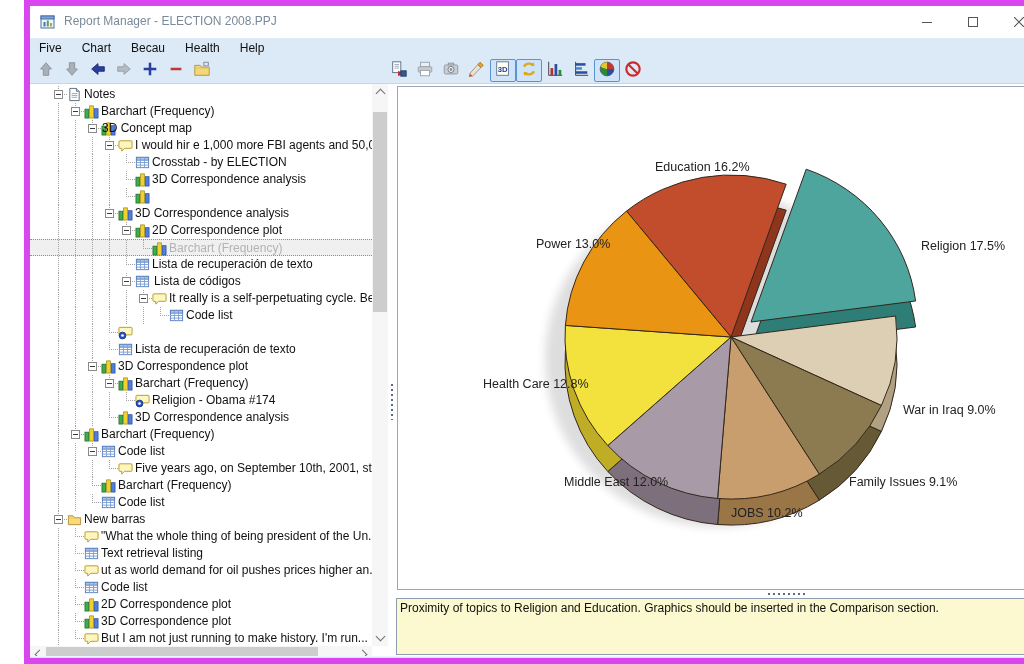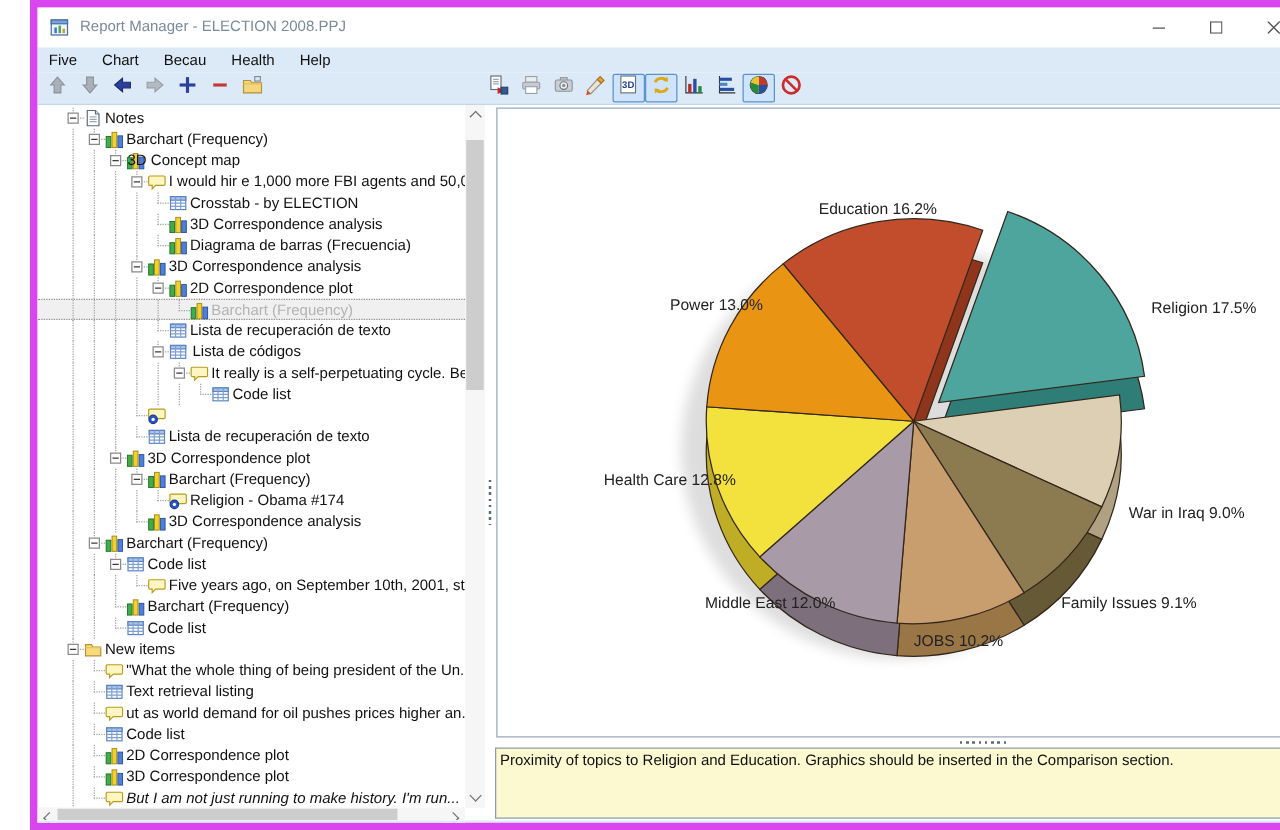--- a/index.html
+++ b/index.html
@@ -308,21 +308,20 @@
         <span class="guide" style="left:45px"></span>
         <span class="guide" style="left:62px"></span>
         <span class="guide" style="left:79px"></span>
         <span class="stub" style="left:96px"></span>
         <span class="hconn" style="left:96px"></span>
         <span class="ticon" style="left:105px"><svg viewBox="0 0 16 16">
             <rect x="1" y="5.5" width="4" height="9.5" fill="#3fae49" stroke="#1e6e28" stroke-width="0.8"></rect>
             <rect x="6" y="2" width="4" height="13" fill="#f4d02c" stroke="#a08a12" stroke-width="0.8"></rect>
             <rect x="11" y="5" width="4" height="10" fill="#4f7fd9" stroke="#2a4fa0" stroke-width="0.8"></rect>
           </svg></span>
-        <span class="tlabel" style="left:122px">Diagrama de barras (Frecuencia)</span>
       </div>
       <div class="trow" style="top: 121px;">
         <span class="guide" style="left:28px"></span>
         <span class="guide" style="left:45px"></span>
         <span class="guide" style="left:62px"></span>
         <span class="stub" style="left:79px"></span>
         <span class="hconn" style="left:79px"></span>
         <span class="expander" style="left:75px"></span>
         <span class="ticon" style="left:88px"><svg viewBox="0 0 16 16">
             <rect x="1" y="5.5" width="4" height="9.5" fill="#3fae49" stroke="#1e6e28" stroke-width="0.8"></rect>
@@ -560,21 +559,21 @@
         <span class="tlabel" style="left:88px">Code list</span>
       </div>
       <div class="trow" style="top: 427px;">
         <span class="stub" style="left:28px"></span>
         <span class="hconn" style="left:28px"></span>
         <span class="expander" style="left:24px"></span>
         <span class="ticon" style="left:37px"><svg viewBox="0 0 16 16">
             <path d="M1.5 4 h5 l1.5 2 h6.5 v7.5 h-13 Z" fill="#f8da7c" stroke="#b4903a"></path>
             <path d="M1.5 6.5 h13" stroke="#e6c35c"></path>
           </svg></span>
-        <span class="tlabel" style="left:54px">New items</span>
+        <span class="tlabel" style="left:54px">New barras</span>
       </div>
       <div class="trow" style="top: 444px;">
         <span class="guide" style="left:28px"></span>
         <span class="stub" style="left:45px"></span>
         <span class="hconn" style="left:45px"></span>
         <span class="ticon" style="left:54px"><svg viewBox="0 0 16 16">
             <path d="M2 3 h12 a1 1 0 0 1 1 1 v6 a1 1 0 0 1 -1 1 H7 l-3 3 v-3 H2 a1 1 0 0 1 -1 -1 V4 a1 1 0 0 1 1 -1 Z" fill="#fdf6c0" stroke="#b99a1a"></path>
           </svg></span>
         <span class="tlabel" style="left:71px">"What the whole thing of being president of the Un...</span>
       </div>
@@ -624,21 +623,21 @@
         <span class="guide" style="left:28px"></span>
         <span class="stub" style="left:45px"></span>
         <span class="hconn" style="left:45px"></span>
         <span class="ticon" style="left:54px"><svg viewBox="0 0 16 16">
             <rect x="1" y="5.5" width="4" height="9.5" fill="#3fae49" stroke="#1e6e28" stroke-width="0.8"></rect>
             <rect x="6" y="2" width="4" height="13" fill="#f4d02c" stroke="#a08a12" stroke-width="0.8"></rect>
             <rect x="11" y="5" width="4" height="10" fill="#4f7fd9" stroke="#2a4fa0" stroke-width="0.8"></rect>
           </svg></span>
         <span class="tlabel" style="left:71px">3D Correspondence plot</span>
       </div>
-      <div class="trow" style="top: 546px; font-style: italic;">
+      <div class="trow" style="top: 546px;">
         <span class="guide" style="left:28px"></span>
         <span class="stub" style="left:45px"></span>
         <span class="hconn" style="left:45px"></span>
         <span class="ticon" style="left:54px"><svg viewBox="0 0 16 16">
             <path d="M2 3 h12 a1 1 0 0 1 1 1 v6 a1 1 0 0 1 -1 1 H7 l-3 3 v-3 H2 a1 1 0 0 1 -1 -1 V4 a1 1 0 0 1 1 -1 Z" fill="#fdf6c0" stroke="#b99a1a"></path>
           </svg></span>
         <span class="tlabel" style="left:71px">But I am not just running to make history. I'm run...</span>
       </div>
     </div>
 

